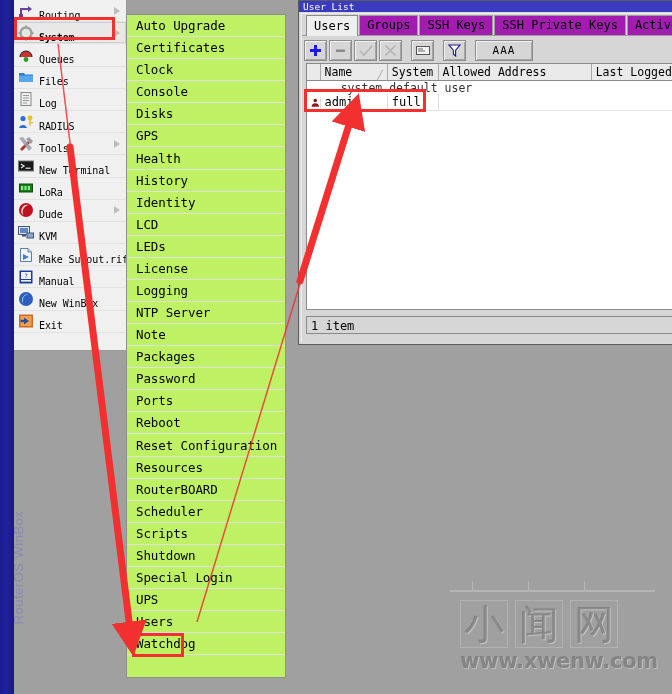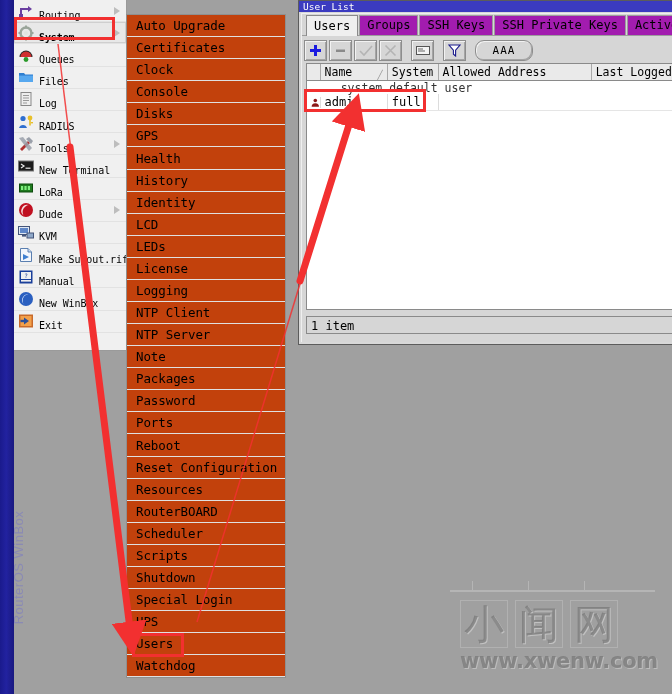--- a/index.html
+++ b/index.html
@@ -93,21 +93,21 @@
     display: inline-block;
   }
   .ic svg { display:block; }
 
   
   #system-submenu {
     position: absolute;
     left: 126px; top: 14px;
     width: 160px;
     height: 664px;
-    background: #c2410c;
+    background: #bef264;
     border: 1px solid #8f8f8f;
     box-sizing: border-box;
     z-index: 4;
   }
   .sub-row {
     height: 22.08px;
     display: flex;
     align-items: center;
     padding-left: 9px;
     box-sizing: border-box;
@@ -191,21 +191,20 @@
     display: flex;
     align-items: center;
     justify-content: center;
     box-sizing: border-box;
   }
   .tb-btn.wide {
     width: 58px;
     font-size: 11px;
     letter-spacing: 1px;
     color: #000;
-    border-radius: 9px;
   }
   .tb-gap { width: 5px; }
 
   #ul-table {
     position: absolute;
     left: 4px; right: 0;
     top: 49px;
     bottom: 32px;
     background: #fff;
     border: 1px solid #8a8a8a;
@@ -539,23 +538,20 @@
       <span>LCD</span>
     </div>
     <div class="sub-row">
       <span>LEDs</span>
     </div>
     <div class="sub-row">
       <span>License</span>
     </div>
     <div class="sub-row">
       <span>Logging</span>
-    </div>
-    <div class="sub-row">
-      <span>NTP Client</span>
     </div>
     <div class="sub-row">
       <span>NTP Server</span>
     </div>
     <div class="sub-row">
       <span>Note</span>
     </div>
     <div class="sub-row">
       <span>Packages</span>
     </div>

